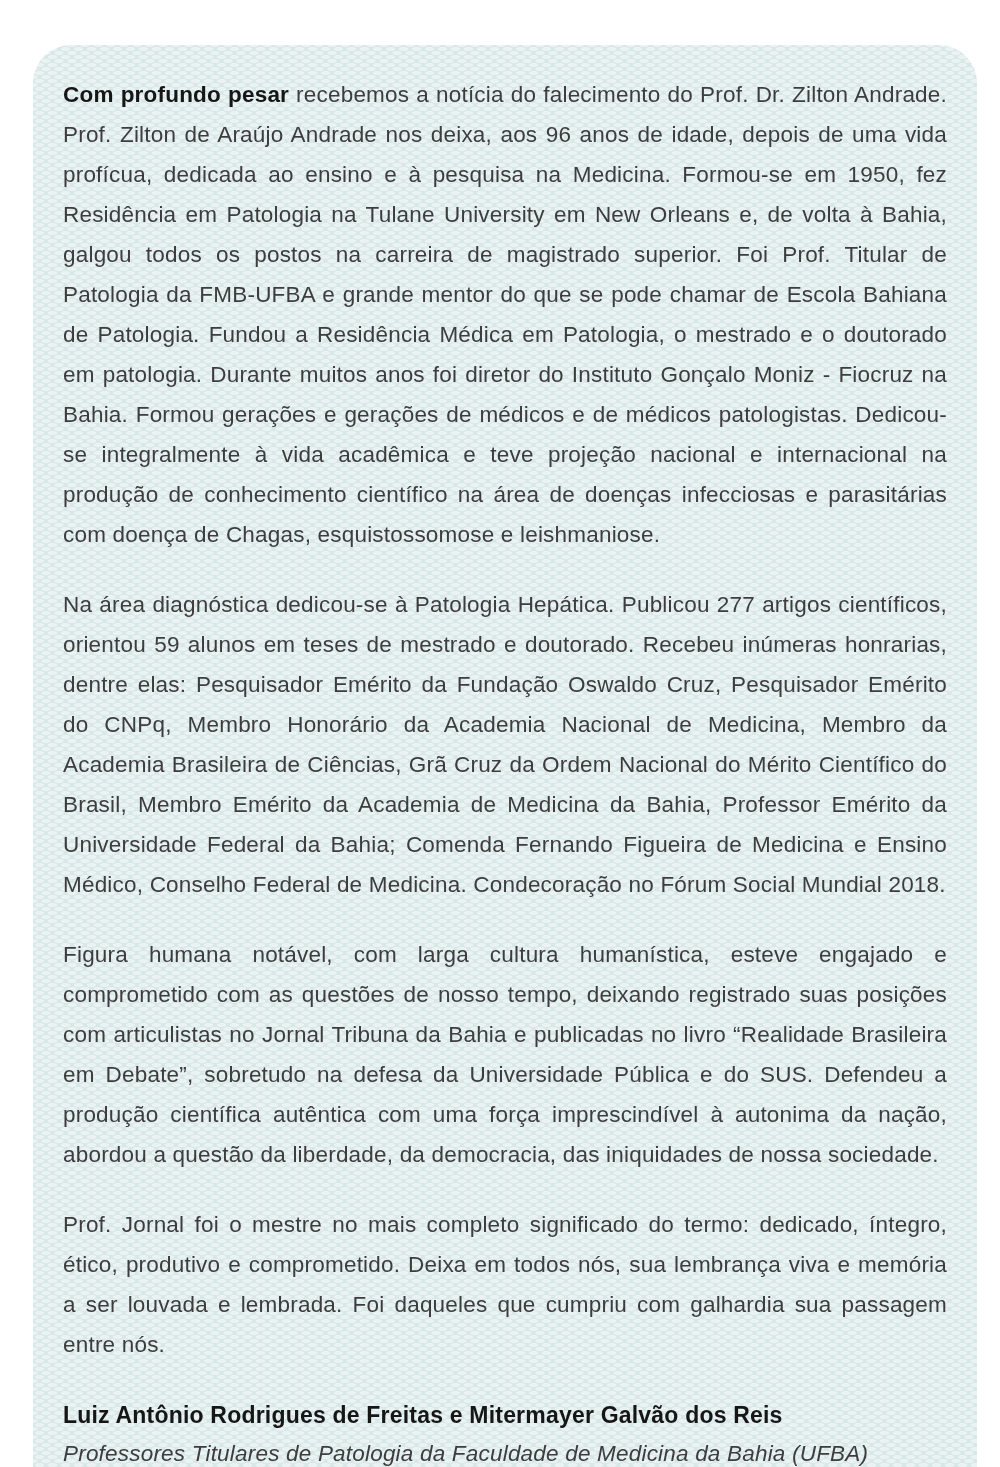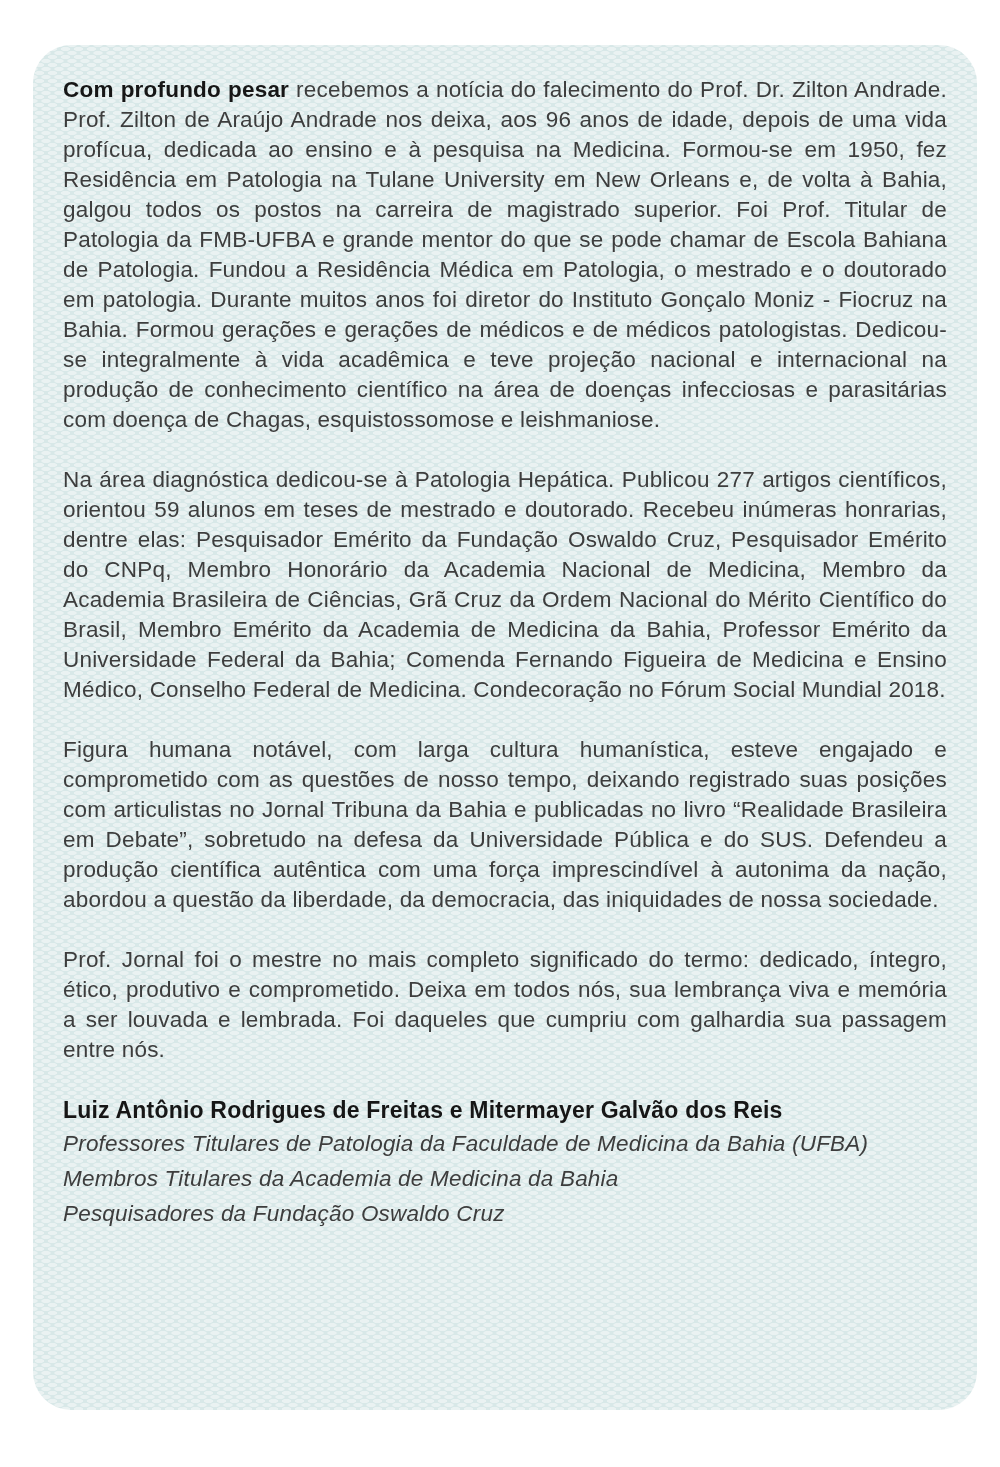--- a/index.html
+++ b/index.html
@@ -28,21 +28,21 @@
       radial-gradient(4.5px 2.2px at 50% 50%, var(--pattern-dot, rgba(255,255,255,0.45)) 92%, rgba(255,255,255,0) 100%),
       radial-gradient(4.5px 2.2px at 50% 50%, var(--pattern-dot, rgba(255,255,255,0.45)) 92%, rgba(255,255,255,0) 100%);
     background-size: 13px 8px, 13px 8px;
     background-position: 0 0, 6.5px 4px;
   }
   .content {
     color: var(--text-color, #3d3d3d);
   }
   .content p {
     font-size: 22.5px;
-    line-height: 30px;
+    line-height: 40px;
     letter-spacing: 0.2px;
     text-align: justify;
     margin: 0 0 30px 0;
   }
   .lead-phrase {
     font-weight: 700;
     color: var(--lead-color, #161616);
   }
   .signature {
     margin-top: 30px;

